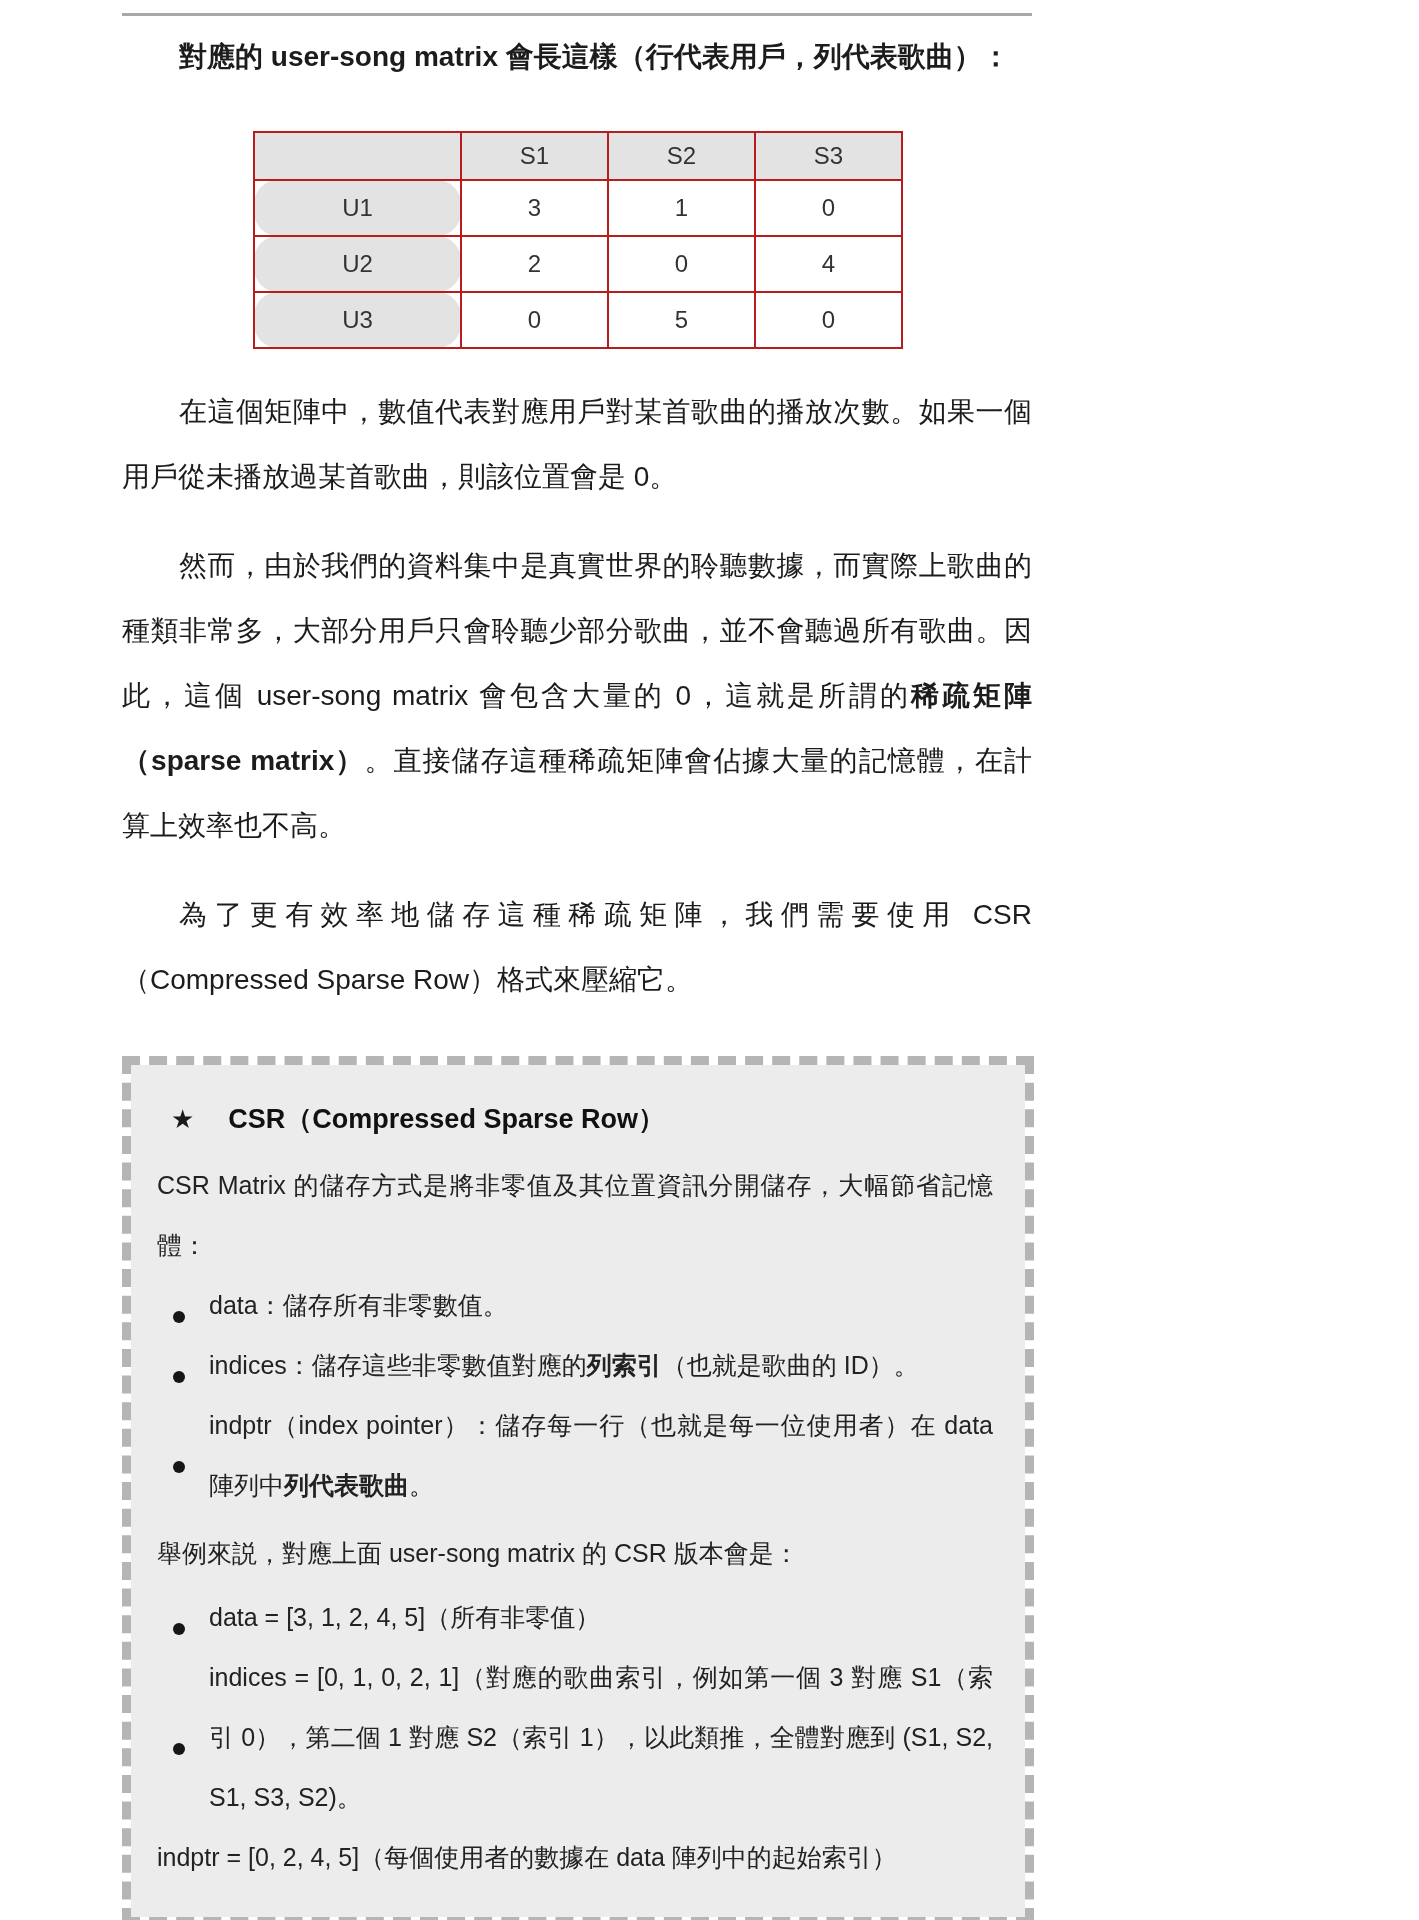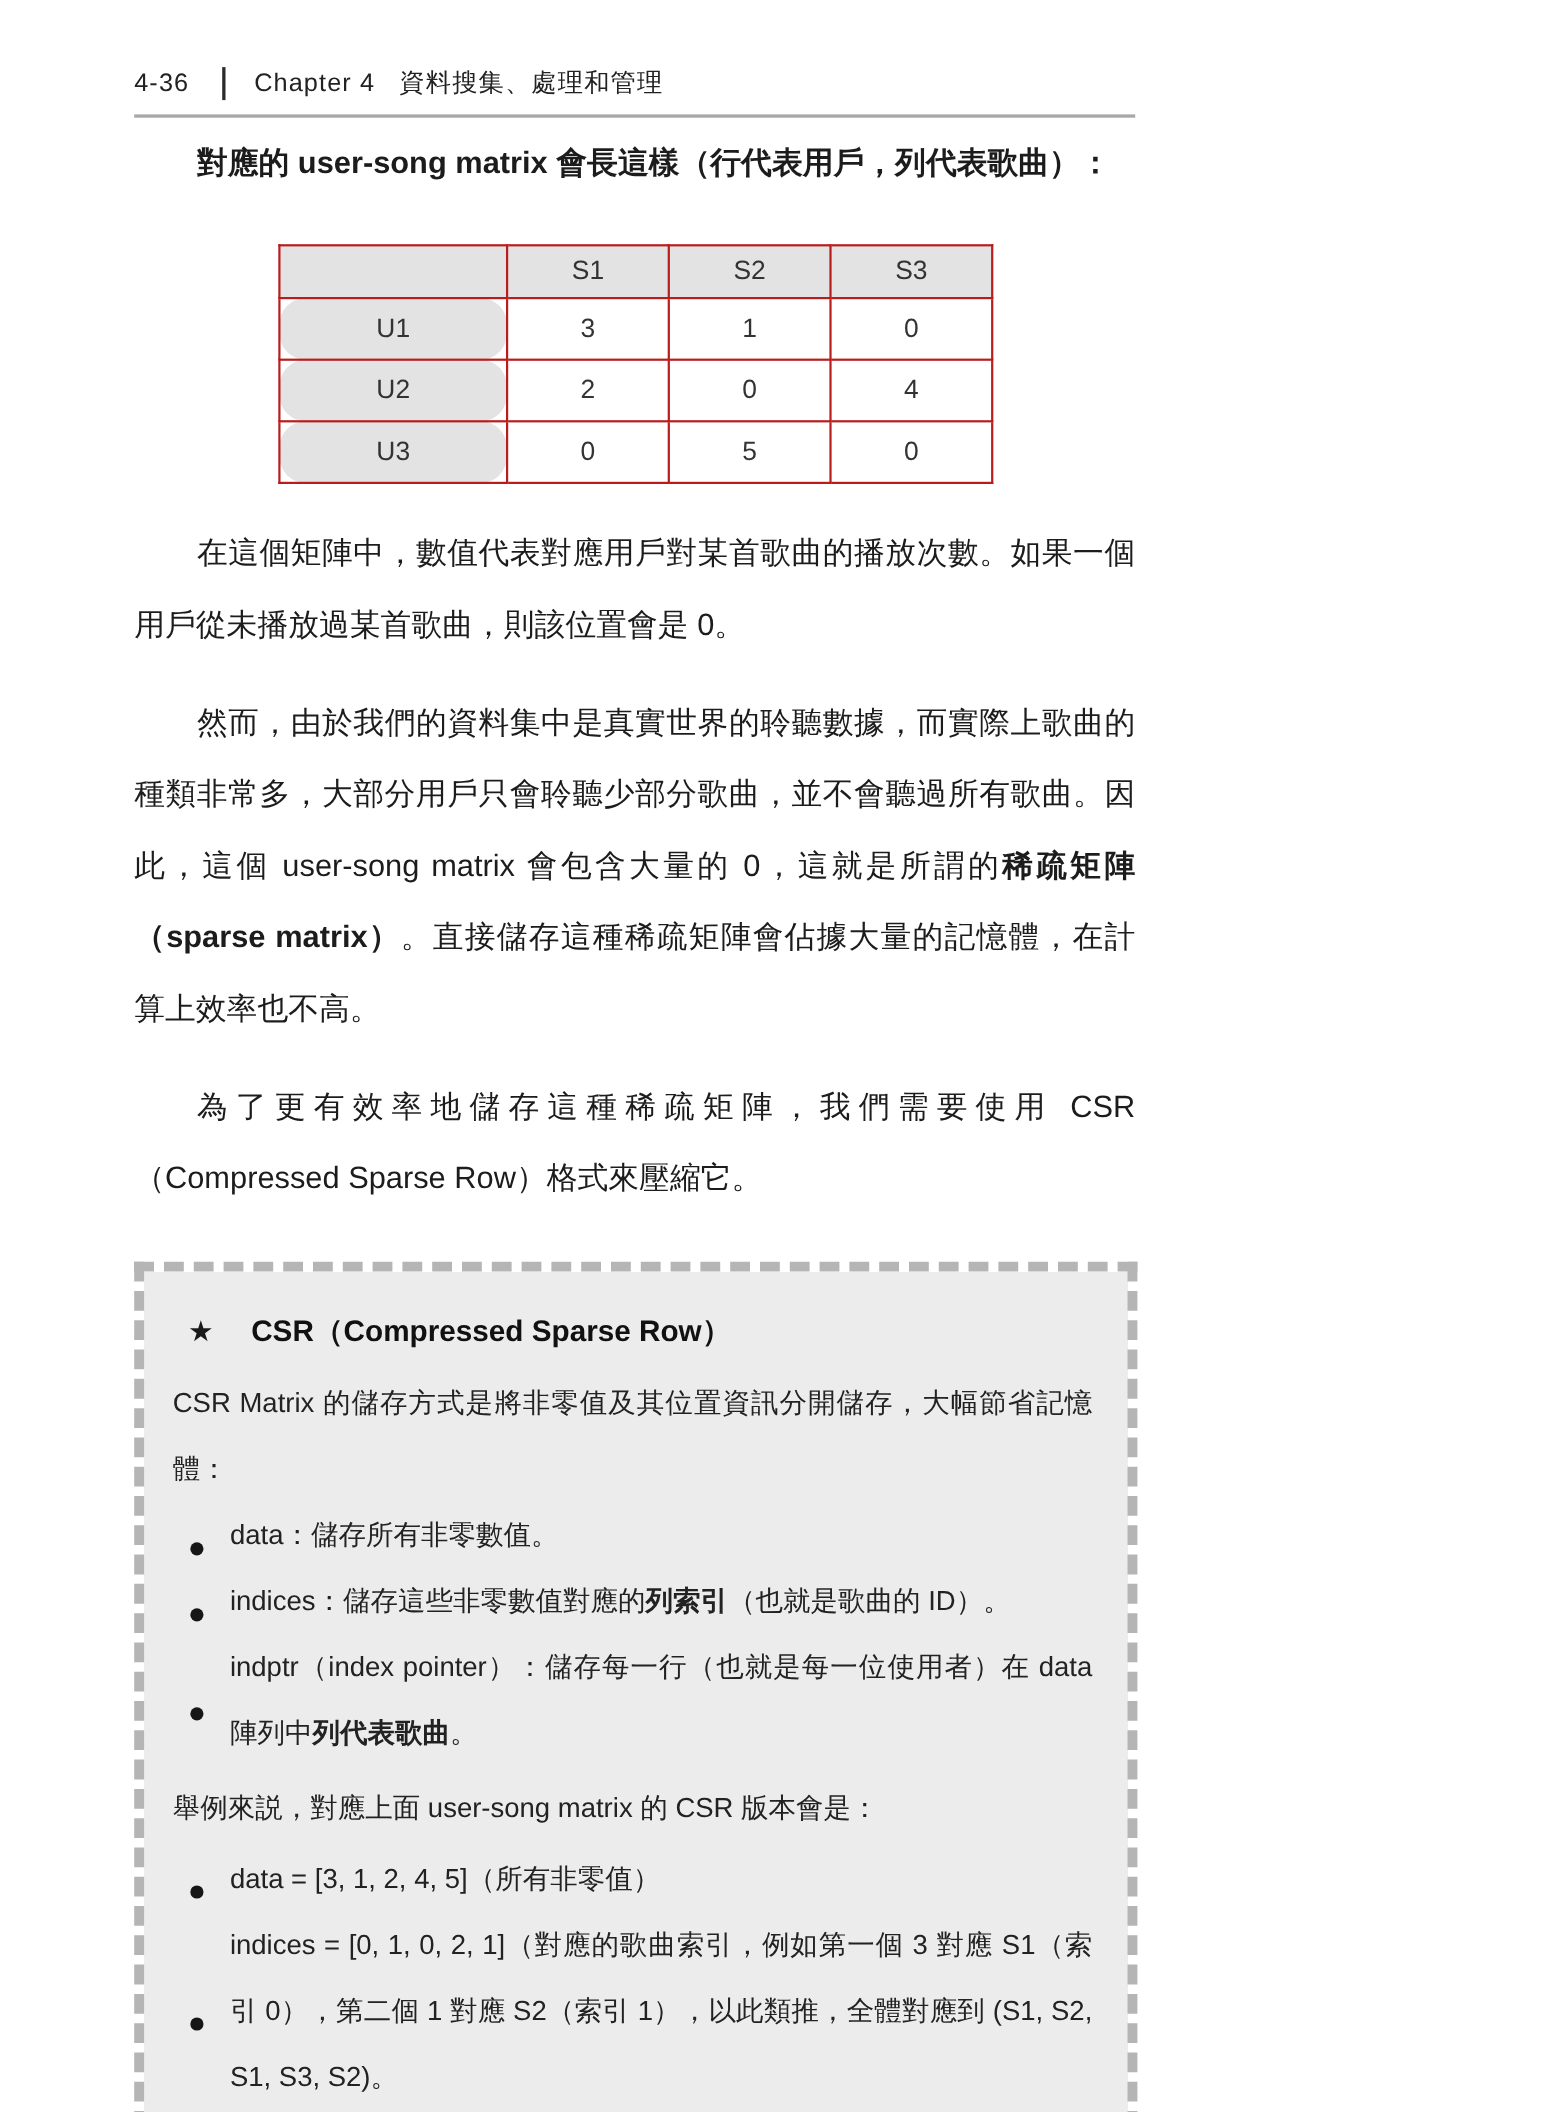--- a/index.html
+++ b/index.html
@@ -97,26 +97,20 @@
     color: #222; text-align: justify;
   }
   .example-intro { margin: 8px 0 4px 0; }
 </style>
 </head>
 <body>
 
 <div class="page">
   <div class="content">
 
-    <header class="running-head">
-      <span class="pageno">4-36</span>
-      <span class="vbar"></span>
-      <span class="chapter">Chapter 4</span>
-      <span class="chapter-title">資料搜集、處理和管理</span>
-    </header>
     <hr class="head-rule">
 
     <p class="body indent intro">對應的 user-song matrix 會長這樣（行代表用戶，列代表歌曲）：</p>
 
     <table class="matrix">
       <tbody>
           <tr class="hdr">
         <td class="shaded c0"></td>
         <td class="shaded c1">S1</td>
         <td class="shaded c2">S2</td>

